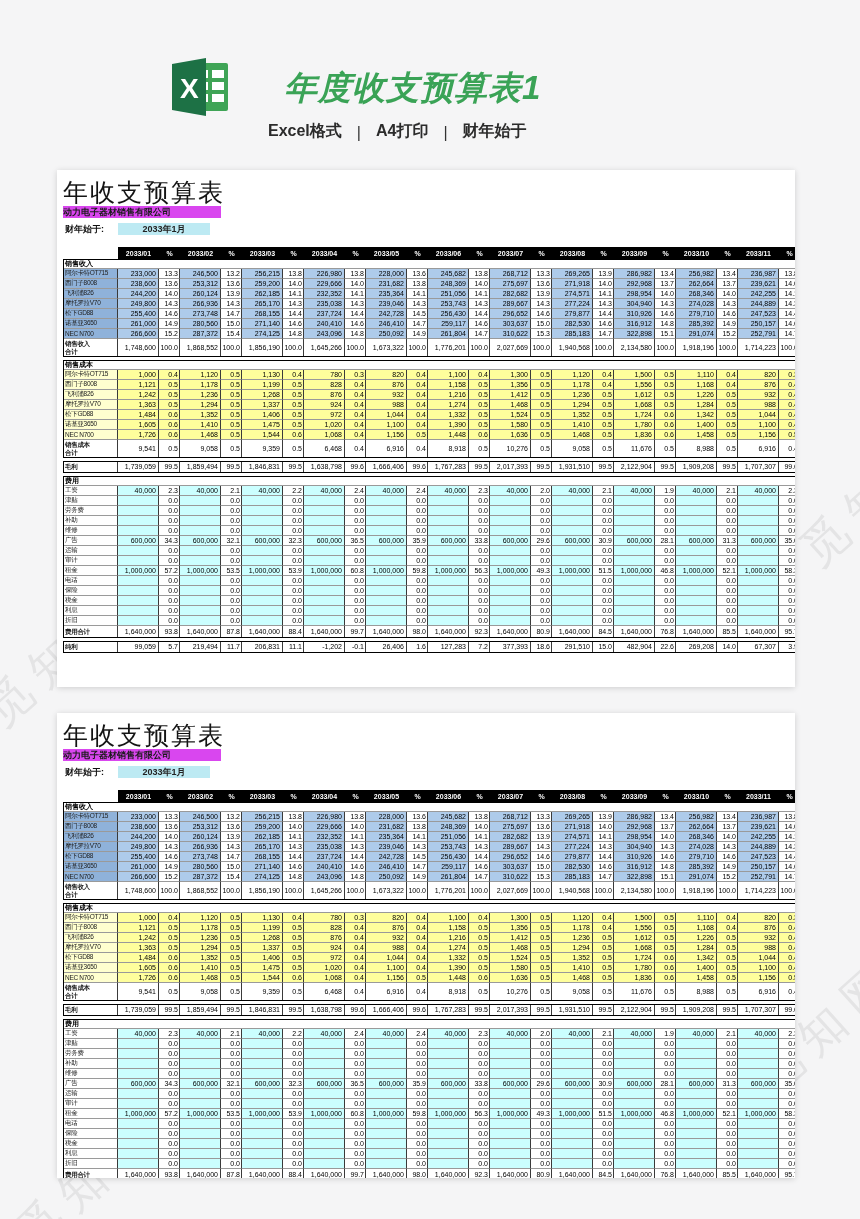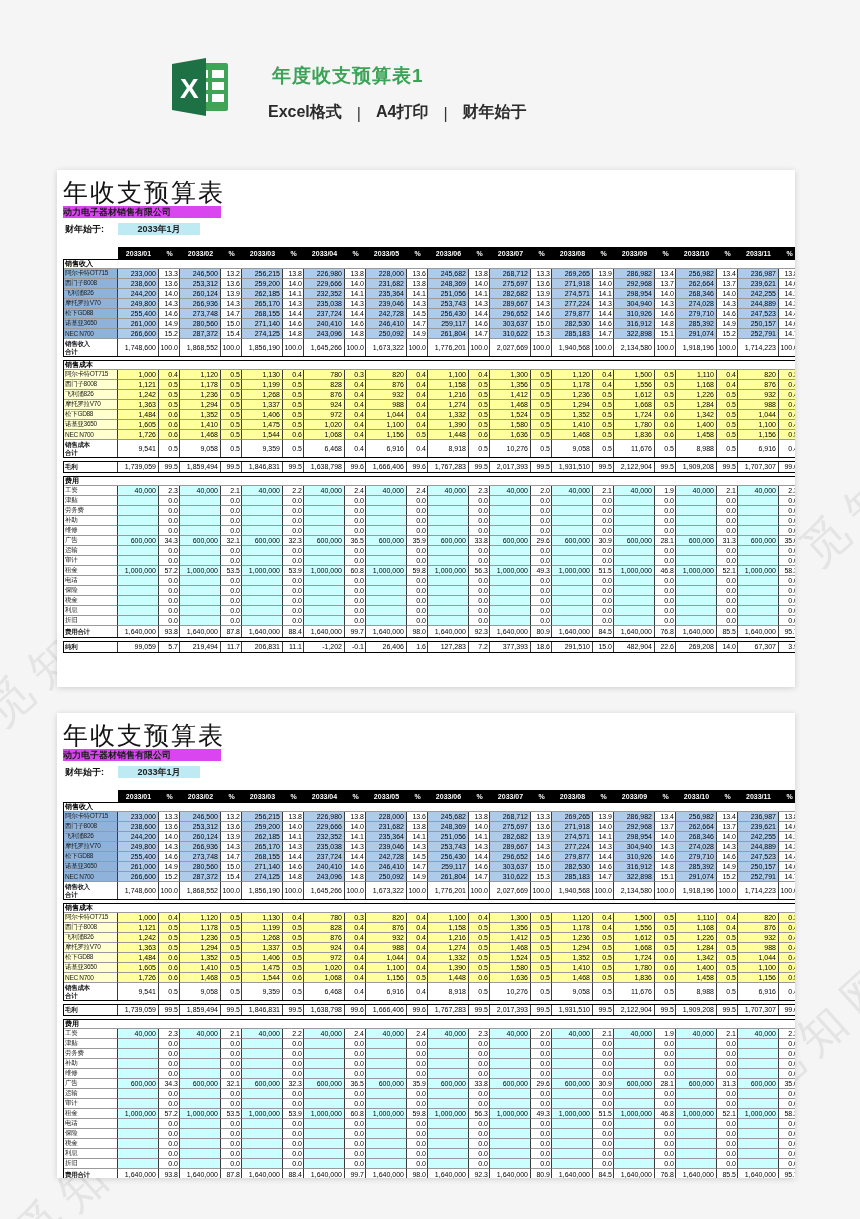--- a/index.html
+++ b/index.html
@@ -1,38 +1,38 @@
 <!DOCTYPE html>
 <html><head>
 <meta charset="utf-8">
 <style>
   html,body{margin:0;padding:0;}
   body{width:860px;height:1219px;position:relative;background:#f5f5f6;overflow:hidden;
        font-family:"Liberation Sans",sans-serif;}
   
   .page-header{position:absolute;top:55px;left:168px;display:flex;}
   .logo{width:64px;height:64px;margin-right:36px;flex:none;}
-  .head-text h1{margin:4px;font-size:19px;line-height:34px;font-weight:bold;color:#3aa356;letter-spacing:1px;}
+  .head-text h1{margin:16px;font-size:33px;line-height:34px;font-weight:bold;color:#3aa356;letter-spacing:1px;font-style:italic;}
   .subtitle{margin-top:9px;font-size:16px;font-weight:bold;color:#2b2b2b;display:flex;align-items:flex-end;}
   .subtitle .sep{margin:0 15px;color:#333;font-weight:normal;}
   
   .watermark{position:absolute;font-size:46px;color:#6f6f6f;opacity:.12;transform:rotate(-42deg);
              letter-spacing:12px;white-space:nowrap;pointer-events:none;}
   
   .card{position:absolute;left:57px;width:738px;background:#fff;overflow:hidden;
         box-shadow:0 1px 6px rgba(0,0,0,.16);}
   .card1{top:170px;height:517px;}
   .card2{top:713px;height:465px;}
   .sheet{padding:8px 6px 0 6px;}
   .sheet-title{font-size:25px;line-height:28px;color:#141414;letter-spacing:2px;}
   .company{width:158px;height:12px;background:#d946ef;font-size:9px;font-weight:bold;color:#1a1a1a;
            line-height:12px;overflow:hidden;filter:blur(.45px);letter-spacing:0;}
   .fiscal{display:flex;align-items:center;height:12px;margin-top:5px;margin-bottom:12px;}
   .fiscal-label{width:55px;padding-left:2px;font-size:9px;font-weight:bold;color:#111;flex:none;box-sizing:border-box;}
-  .fiscal-value{width:82px;background:#bdeaf3;font-size:9px;font-weight:bold;color:#222;text-align:center;
+  .fiscal-value{width:92px;background:#bdeaf3;font-size:9px;font-weight:bold;color:#222;text-align:center;
                 line-height:12px;filter:blur(.35px);flex:none;}
   
   .sheet-grid{width:743px;font-size:7px;color:#000;}
   .row{display:flex;height:10px;}
   .row.mh{height:12px;}
   .row.mh .c{background:#000;color:#fff;font-weight:bold;border:none;}
   .row.mh .spacer{background:transparent;}
   .row.sech{height:10px;}
   .row.tr{height:18px;}
   .row.sr{height:12px;}

